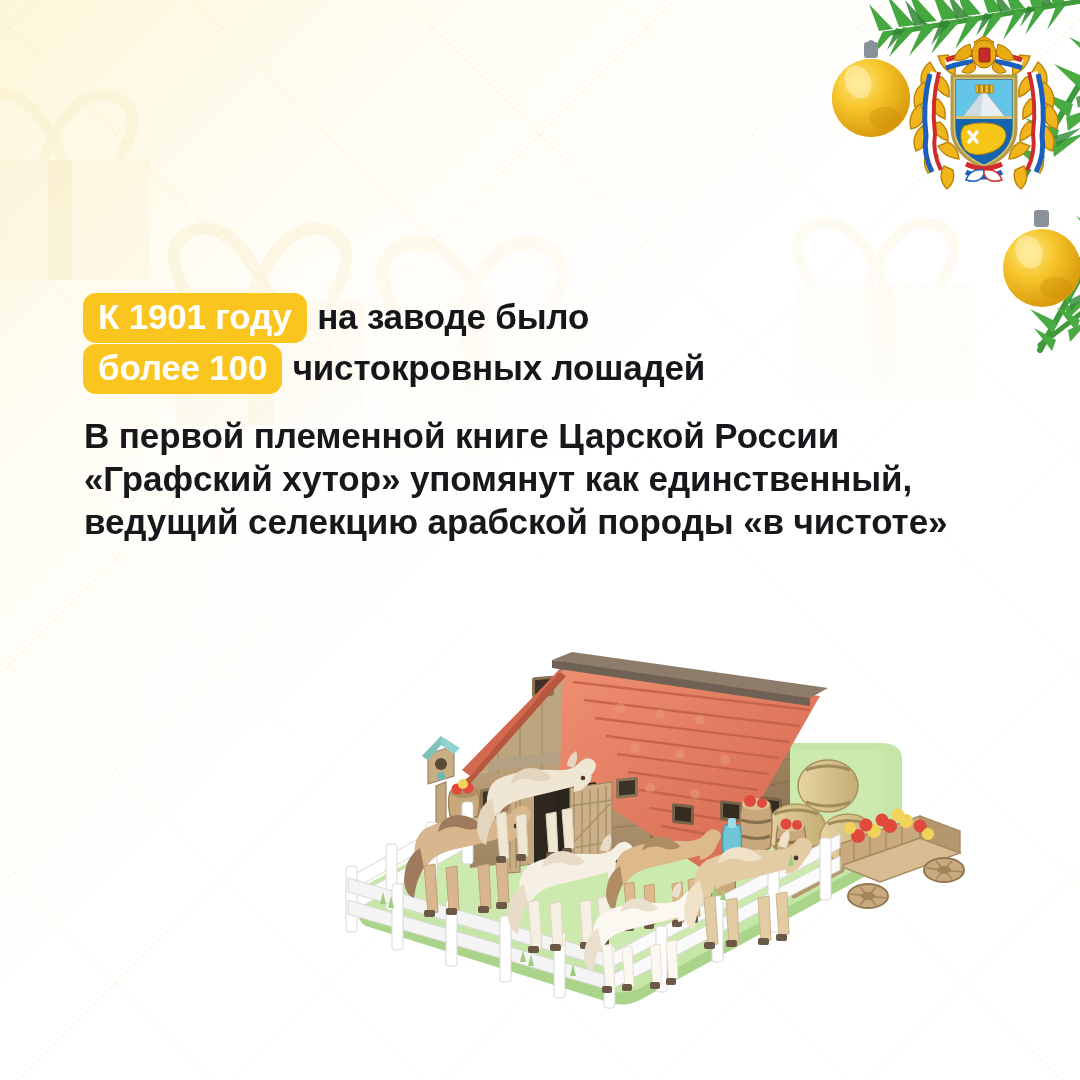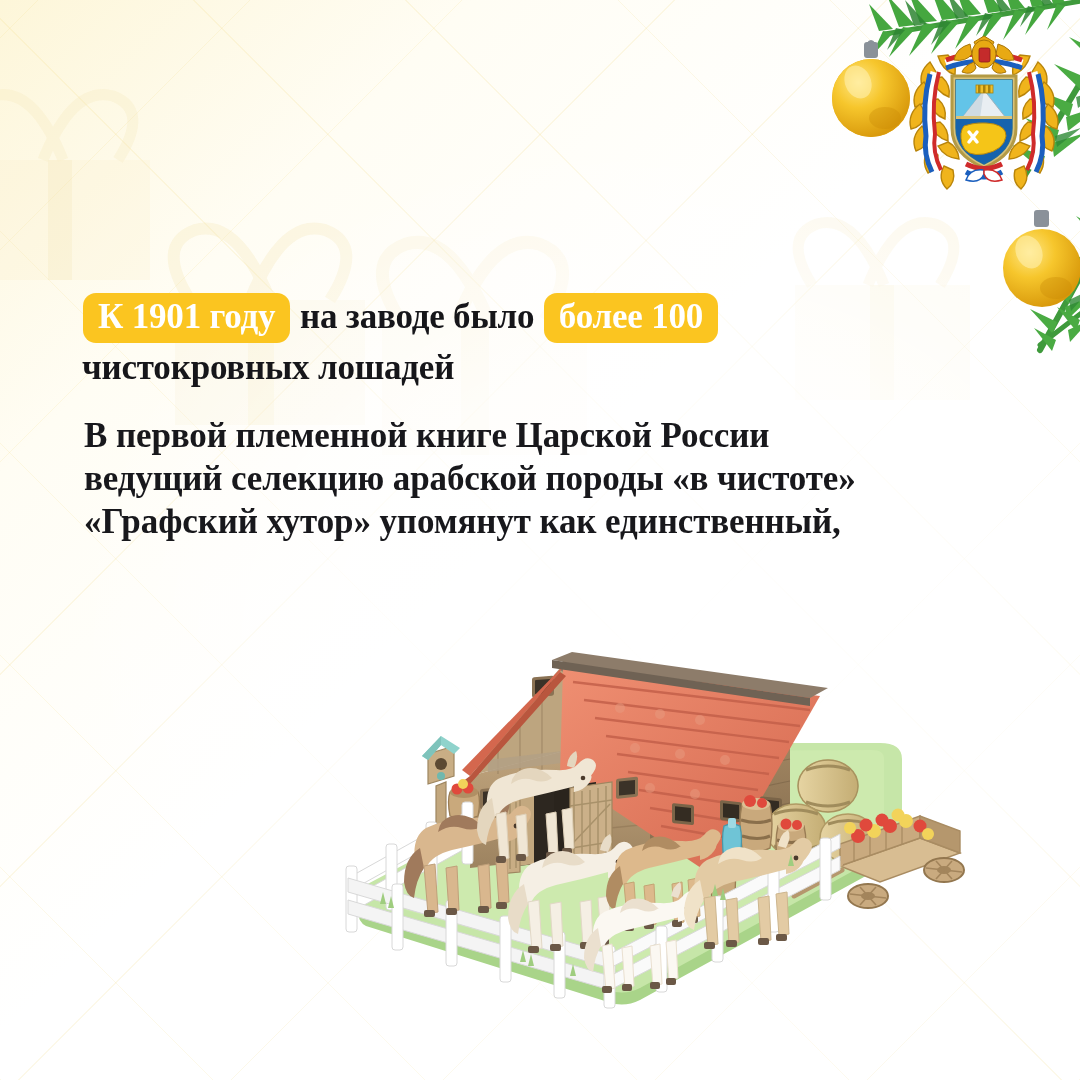--- a/index.html
+++ b/index.html
@@ -6,21 +6,20 @@
   html,body{margin:0;padding:0;}
   body{
     width:1080px;height:1080px;overflow:hidden;
     background:#ffffff;
     font-family:"Liberation Sans","DejaVu Sans",sans-serif;
   }
   .poster{
     position:relative;width:1080px;height:1080px;overflow:hidden;
     background:
       linear-gradient(135deg,#fdf6d9 0%,#fffdf4 22%,#ffffff 48%,#ffffff 100%);
-    font-family: Liberation Serif, serif;
   }
   
   .bg-lattice{
     position:absolute;inset:0;
     background-image:
       repeating-linear-gradient(45deg, rgba(240,214,120,.16) 0 1px, rgba(0,0,0,0) 1px 150px),
       repeating-linear-gradient(-45deg, rgba(240,214,120,.16) 0 1px, rgba(0,0,0,0) 1px 150px);
     pointer-events:none;
   }
   .bg-fade{
@@ -330,22 +329,22 @@
 
   <div class="headline">
     <span class="hl-badge">К 1901 году</span>
     <span class="hl-plain">на заводе было</span>
     <span class="hl-badge">более 100</span>
     <span class="hl-plain">чистокровных лошадей</span>
   </div>
 
   <div class="body-text">
     <span class="ln">В первой племенной книге Царской России</span>
+    <span class="ln">«Графский хутор» упомянут как единственный,</span>
     <span class="ln">ведущий селекцию арабской породы «в чистоте»</span>
-    <span class="ln">«Графский хутор» упомянут как единственный,</span>
   </div>
 
   <svg class="illus" viewBox="0 0 660 470">
     <defs>
       <linearGradient id="roofG" x1="0" y1="0" x2="1" y2="1">
         <stop offset="0%" stop-color="#ef8f72"></stop>
           <stop offset="100%" stop-color="#d4674e"></stop>
       </linearGradient>
       <linearGradient id="woodG" x1="0" y1="0" x2="0" y2="1">
         <stop offset="0%" stop-color="#c6aa82"></stop>

